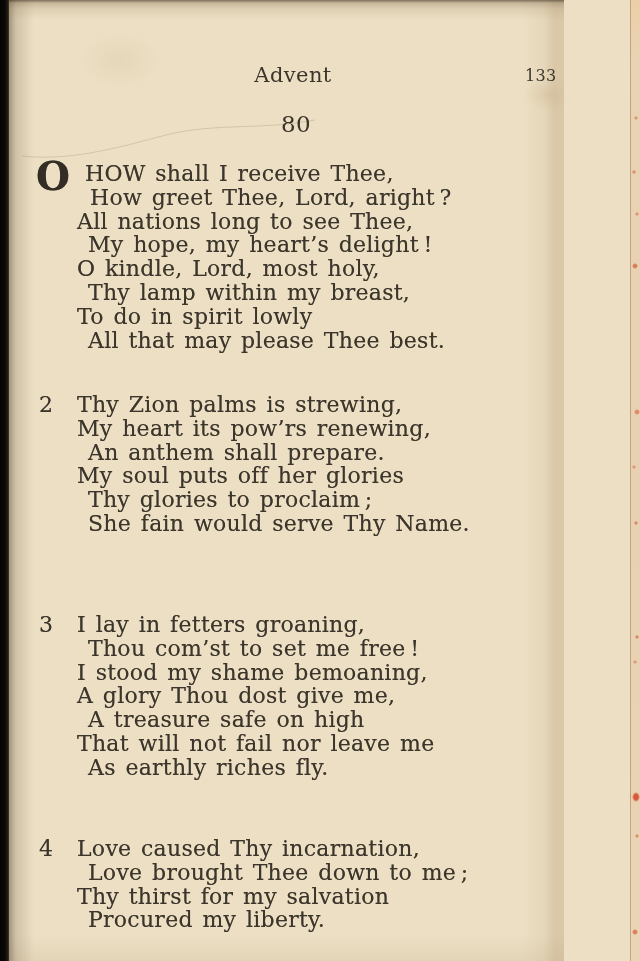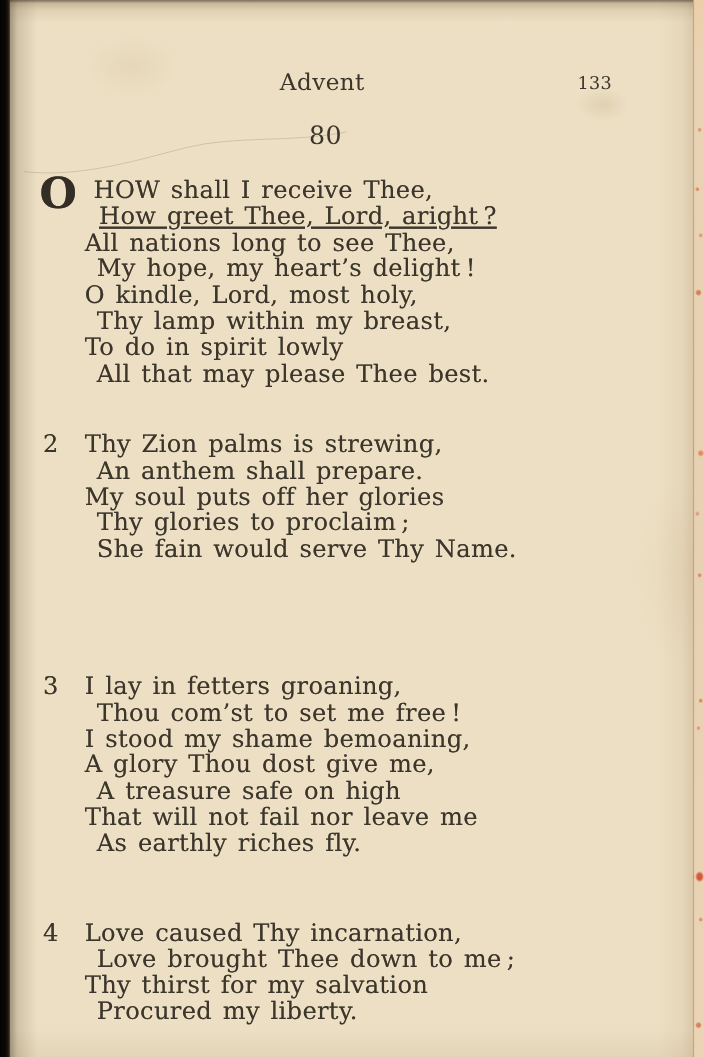--- a/index.html
+++ b/index.html
@@ -13,30 +13,31 @@
     height: 961px;
     overflow: hidden;
     background: var(--page-bg, #ecdfc3);
     font-family: "DejaVu Serif", "Liberation Serif", serif;
     color: var(--ink, #3b352b);
   }
   
   .page {
     position: absolute;
     left: 0; top: 0;
-    width: 640px; height: 961px;
+    width: 517px; height: 961px;
     background:
       radial-gradient(34px 22px at 548px 95px, rgba(185,158,118,0.22), rgba(185,158,118,0) 70%),
       radial-gradient(60px 40px at 120px 60px, rgba(190,165,125,0.14), rgba(190,165,125,0) 70%),
       radial-gradient(70px 120px at 630px 520px, rgba(205,175,135,0.18), rgba(205,175,135,0) 75%),
       linear-gradient(180deg, rgba(55,42,26,0.62) 0px, rgba(110,90,62,0.30) 3px, rgba(150,128,92,0.16) 9px, rgba(150,128,92,0.0) 20px),
       linear-gradient(90deg, rgba(50,38,22,0.40) 9px, rgba(80,62,40,0.18) 16px, rgba(80,62,40,0.0) 34px),
       linear-gradient(270deg, rgba(170,140,100,0.28) 10px, rgba(170,140,100,0.10) 20px, rgba(170,140,100,0.0) 42px),
       linear-gradient(0deg, rgba(160,135,100,0.12) 0px, rgba(160,135,100,0.0) 26px),
       var(--page-bg, #ecdfc3);
+    padding-left: 47px;
   }
   
   .gutter {
     position: absolute;
     left: 0; top: 0;
     width: 9px; height: 961px;
     background: linear-gradient(90deg, #050403 0%, #0a0807 55%, #1c1610 80%, #453723 100%);
   }
   
   .edge-strip {
@@ -99,21 +100,21 @@
     font-size: 22px;
     line-height: 23.8px;
     letter-spacing: 0.012em;
     word-spacing: 0.11em;
     white-space: nowrap;
     text-shadow: 0 0 0.5px rgba(59,53,43,0.55);
   }
   .flush { margin-left: 77px; }
   .hang  { margin-left: 88px; }
   .dc1   { margin-left: 85px; }
-  .dc2   { margin-left: 90px; text-decoration: underline; }
+  .dc2   { margin-left: 90px; }
   .vnum {
     position: absolute;
     left: 39px; top: 0;
     font-size: 22px;
     line-height: 23.8px;
     text-shadow: 0 0 0.5px rgba(59,53,43,0.55);
   }
   .dropcap {
     position: absolute;
     left: 36px; top: -5px;
@@ -148,20 +149,21 @@
       <div class="line hang">My hope, my heart’s delight !</div>
       <div class="line flush">O kindle, Lord, most holy,</div>
       <div class="line hang">Thy lamp within my breast,</div>
       <div class="line flush">To do in spirit lowly</div>
       <div class="line hang">All that may please Thee best.</div>
     </div>
 
     <div class="verse v2">
       <span class="vnum">2</span>
       <div class="line flush">Thy Zion palms is strewing,</div>
+      <div class="line flush">My heart its pow’rs renewing,</div>
       <div class="line hang">An anthem shall prepare.</div>
       <div class="line flush">My soul puts off her glories</div>
       <div class="line hang">Thy glories to proclaim ;</div>
       <div class="line hang">She fain would serve Thy Name.</div>
     </div>
 
     <div class="verse v3">
       <span class="vnum">3</span>
       <div class="line flush">I lay in fetters groaning,</div>
       <div class="line hang">Thou com’st to set me free !</div>

